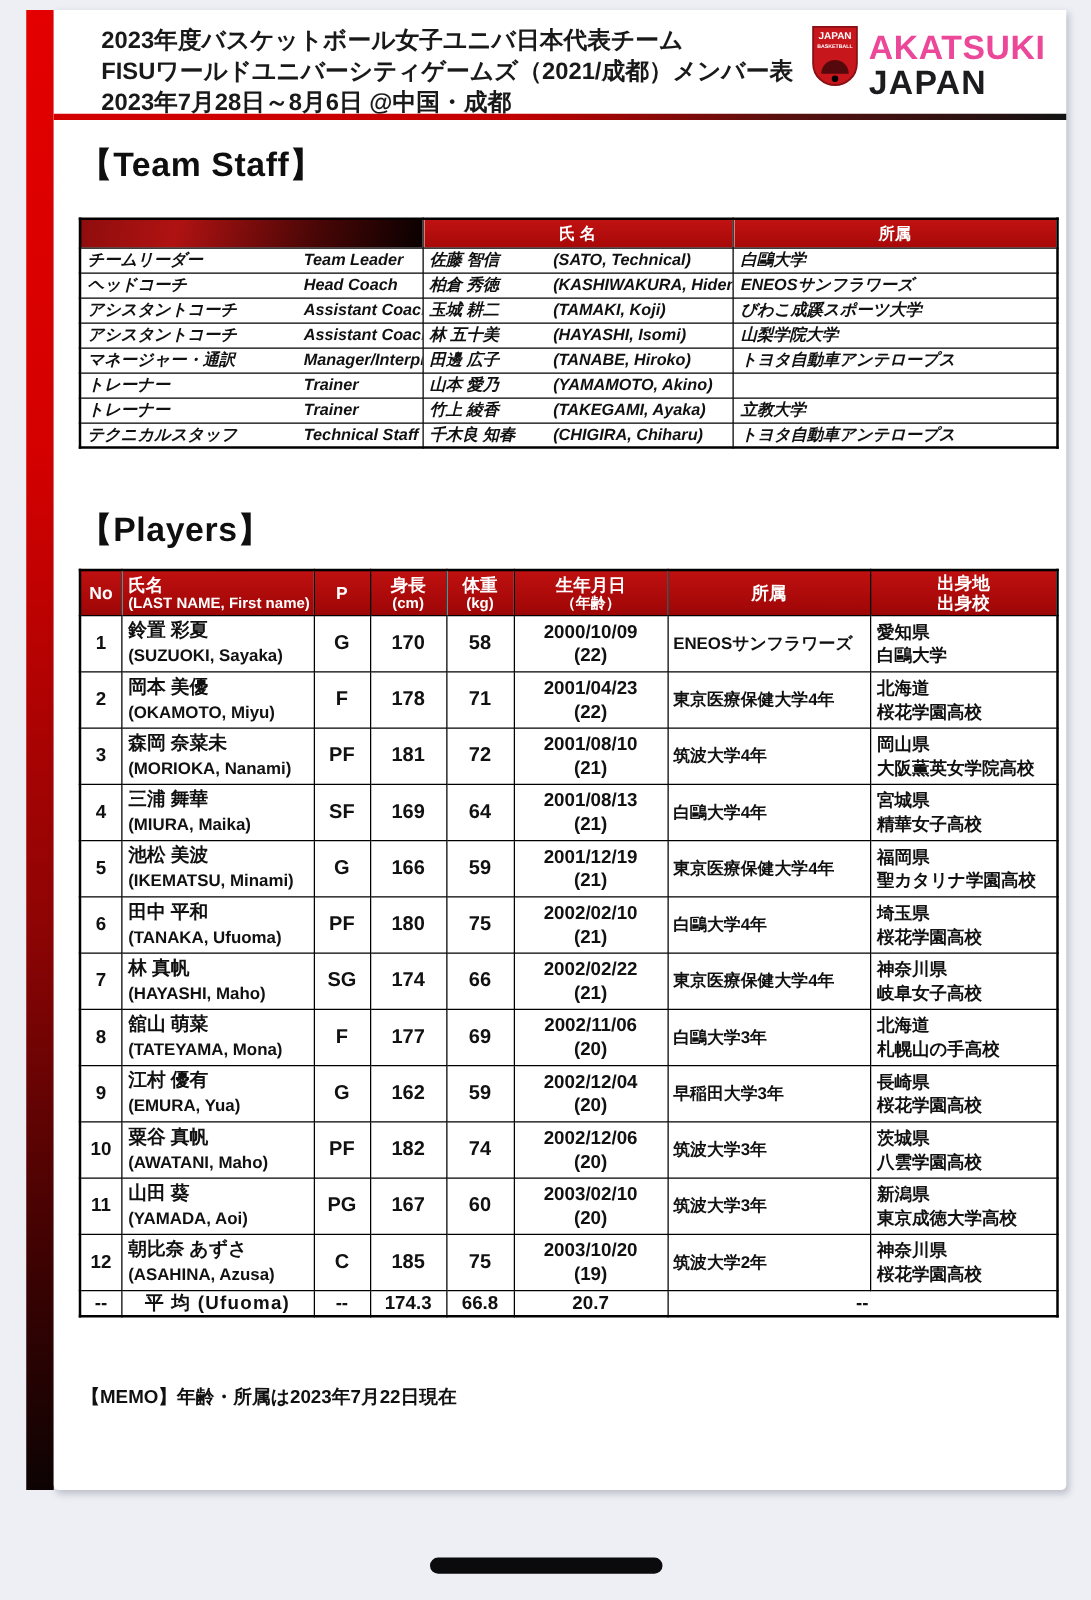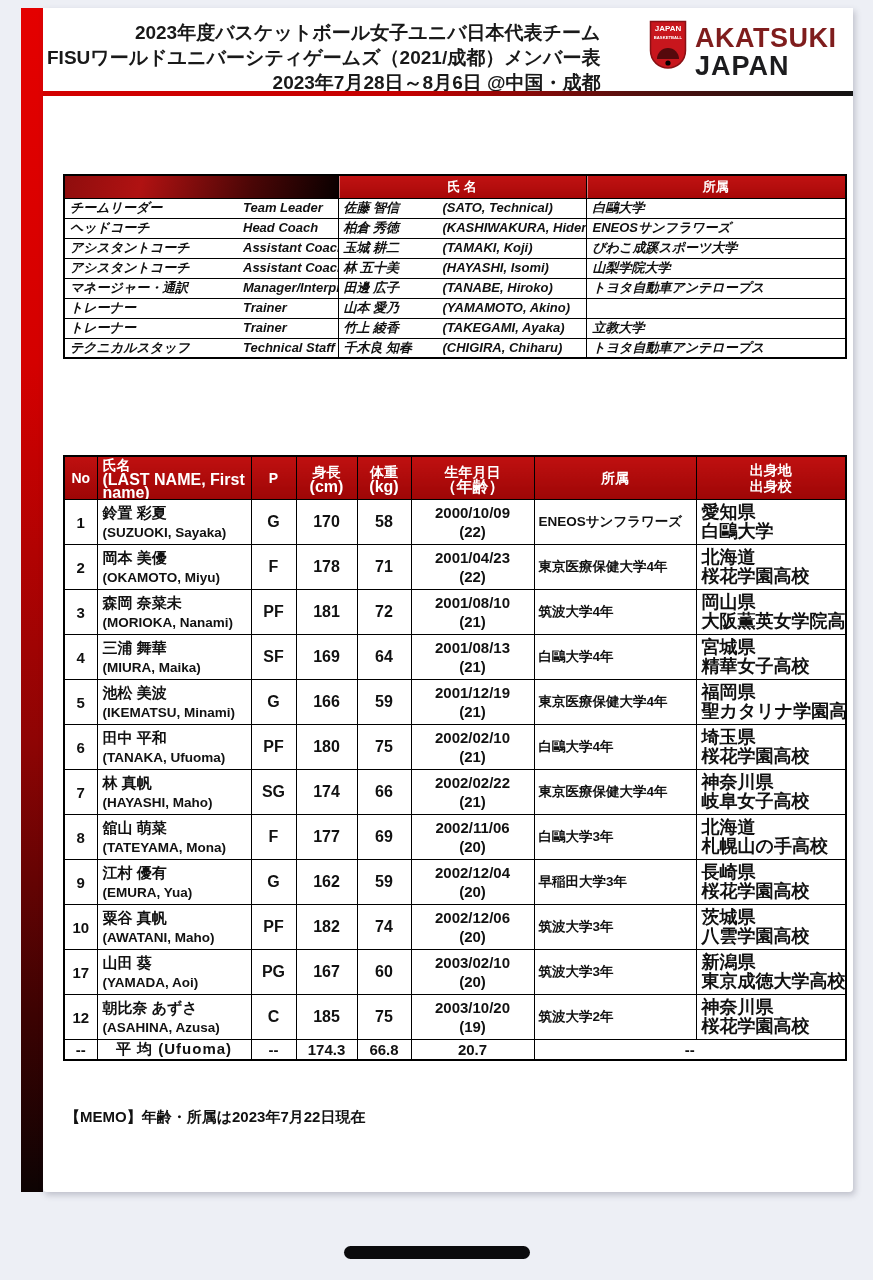--- a/index.html
+++ b/index.html
@@ -8,26 +8,26 @@
 
   .stage { position:absolute; inset:0; }
 
   .side-bar { position:absolute; left:21px; top:8px; width:22px; height:1184px;
     background:linear-gradient(180deg,#e40000 0%,#d40000 30%,#8e0404 62%,#3c0202 85%,#0d0303 100%); }
 
   .page { position:absolute; left:43px; top:8px; width:810px; height:1184px; background:#ffffff;
     border-radius:0 0 4px 4px; box-shadow:2px 3px 6px rgba(70,70,90,.28); }
 
   
-  .title-block { position:absolute; left:4px; top:12px;text-align:right; }
+  .title-block { position:absolute; left:38px; top:12px; }
   .title-line { font-size:19px; font-weight:700; line-height:25px; white-space:nowrap; color:#191919; }
 
   .logo-shield { position:absolute; left:606px; top:12px; width:38px; height:50px; }
   .wordmark { position:absolute; left:652px; top:16px; line-height:28px; white-space:nowrap; }
-  .wm-akatsuki { font-size:27px; font-weight:800; color:#7f1d1d; letter-spacing:.5px; }
+  .wm-akatsuki { font-size:27px; font-weight:800; color:#ec4899; letter-spacing:.5px; }
   .wm-japan { font-size:27px; font-weight:800; color:#1c1c1e; letter-spacing:1px; }
 
   .divider { position:absolute; left:0; top:83px; width:810px; height:5px;
     background:linear-gradient(90deg,#d40000 0%,#c40000 45%,#58100e 72%,#131313 100%); }
 
   .section-heading { position:absolute; font-size:27px; font-weight:800; color:#0f0f0f; letter-spacing:.5px; white-space:nowrap; }
   .h-staff { left:20px; top:106px; }
   .h-players { left:20px; top:398px; }
 
   table { border-collapse:collapse; table-layout:fixed; position:absolute; background:#fff;border-radius:22px; }
@@ -44,31 +44,31 @@
   .s-role-ja { display:inline-block; width:173px; }
   .s-role-en { display:inline-block; }
   .s-name-ja { display:inline-block; width:99px; }
   .s-name-en { display:inline-block; }
 
   
   .players-table { left:20px; top:447px; width:782px; border:2px solid #000; }
   .players-table thead th { height:36px; background:linear-gradient(180deg,#bf1010 0%,#9e0606 100%);
     color:#fff; font-weight:700; text-align:center; vertical-align:middle; }
   .ph-l1 { font-size:14px; line-height:16px; }
-  .ph-l2 { font-size:16px; line-height:13px; }
+  .ph-l2 { font-size:12px; line-height:13px; }
   .ph-name { text-align:left !important; padding-left:5px; }
   .players-table tbody td { height:45px; font-weight:700; vertical-align:middle; }
   .p-center { text-align:center; font-size:16px; }
   .p-no { text-align:center; font-size:15px; }
   .p-name-cell { padding-left:5px; }
   .p-name-ja { font-size:15px; line-height:20px; white-space:nowrap; }
   .p-name-en { font-size:13.5px; line-height:19px; white-space:nowrap; }
   .p-dob-cell { text-align:center; font-size:15px; line-height:19px; }
   .p-aff-cell { padding-left:4px; font-size:13.5px; white-space:nowrap; }
-  .p-origin-cell { padding-left:5px; font-size:18px; line-height:19px; white-space:nowrap; }
+  .p-origin-cell { padding-left:5px; font-size:14px; line-height:19px; white-space:nowrap; }
 
   .avg-row td { height:20px !important; font-size:15px; text-align:center; white-space:nowrap; }
   .avg-label { letter-spacing:1px; }
 
   .memo { position:absolute; left:22px; top:1100px; font-size:15px; font-weight:700; white-space:nowrap; }
 
   .home-indicator { position:absolute; left:344px; top:1246px; width:186px; height:13px; border-radius:7px; background:#0b0b0d; }
 </style>
 </head>
 <body>
@@ -93,20 +93,21 @@
       <circle cx="19" cy="43" r="2.6" fill="#30050 7"></circle>
     </svg>
 
     <div class="wordmark">
       <div class="wm-akatsuki">AKATSUKI</div>
       <div class="wm-japan">JAPAN</div>
     </div>
 
     <div class="divider"></div>
 
+    <h2 class="section-heading h-staff">【Team Staff】</h2>
 
     <table class="staff-table">
       <colgroup>
           <col style="width:274px">
           <col style="width:248px">
           <col style="width:260px">
         </colgroup>
       <thead>
         <tr>
           <th class="s-blank"></th>
@@ -192,20 +193,21 @@
             </td>
             <td class="s-name-cell">
               <span class="s-name-ja">千木良 知春</span><span class="s-name-en">(CHIGIRA, Chiharu)</span>
             </td>
             <td class="s-aff-cell">トヨタ自動車アンテロープス</td>
           </tr>
 
       </tbody>
     </table>
 
+    <h2 class="section-heading h-players">【Players】</h2>
 
     <table class="players-table">
       <colgroup>
         <col style="width:33px">
           <col style="width:154px">
           <col style="width:45px">
           <col style="width:61px">
         <col style="width:54px">
           <col style="width:123px">
           <col style="width:162px">
@@ -440,21 +442,21 @@
               <div>(20)</div>
             </td>
             <td class="p-aff-cell">筑波大学3年</td>
             <td class="p-origin-cell">
               <div>茨城県</div>
               <div>八雲学園高校</div>
             </td>
           </tr>
 
           <tr>
-            <td class="p-no">17</td>
+            <td class="p-no">11</td>
             <td class="p-name-cell">
               <div class="p-name-ja">山田 葵</div>
               <div class="p-name-en">(YAMADA, Aoi)</div>
             </td>
             <td class="p-center">PG</td>
             <td class="p-center">167</td>
             <td class="p-center">60</td>
             <td class="p-dob-cell">
               <div>2003/02/10</div>
               <div>(20)</div>

